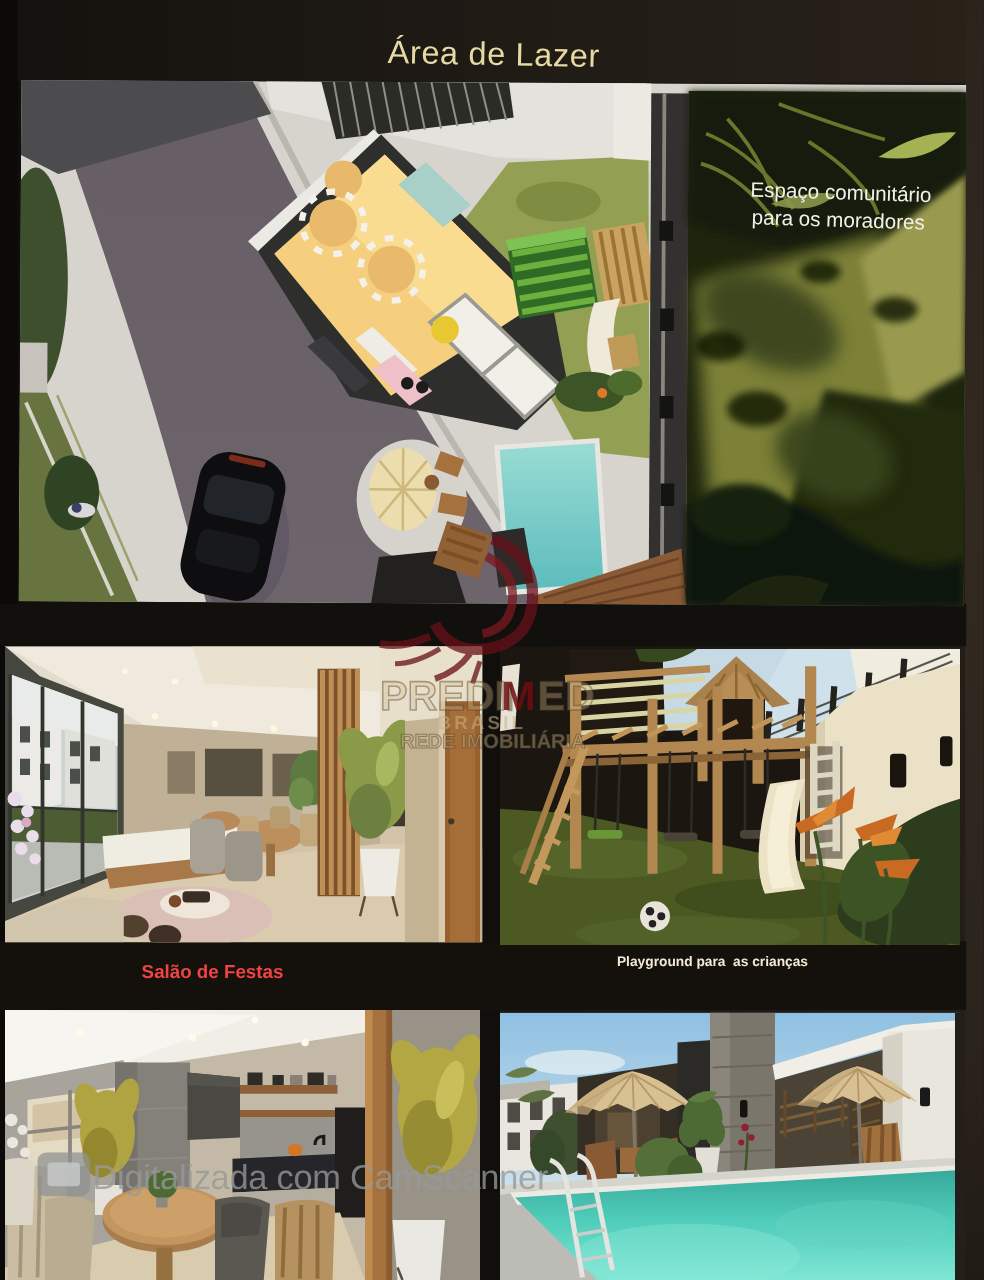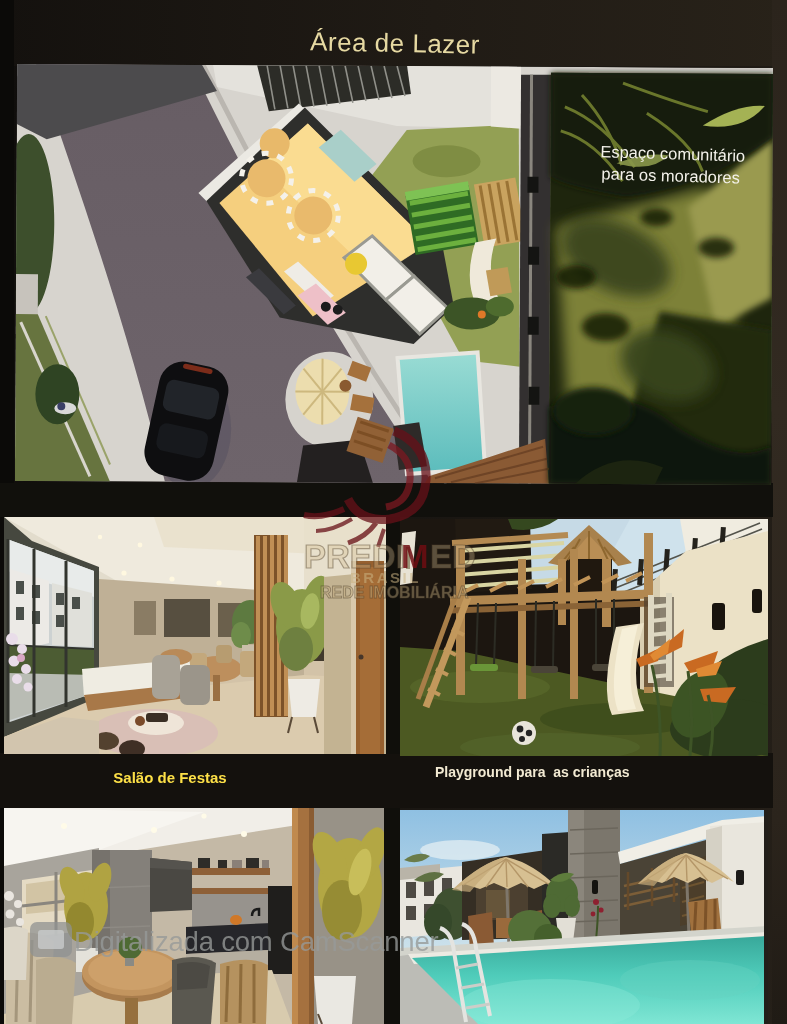--- a/index.html
+++ b/index.html
@@ -538,23 +538,23 @@
 </g>
 
 <g stroke="#3e5426" stroke-width="3" fill="none">
         <path d="M260,237 Q262,190 252,146"></path>
         <path d="M290,237 Q294,196 288,152"></path>
         <path d="M310,237 Q316,206 308,176"></path>
       </g>
 </svg>
 </div>
 
-<div class="abs" style="left:40px;top:769px;width:260px;text-align:center;color:#fde047;font-size:15px;font-weight:bold">Salão de Festas</div>
-
-<div class="abs" style="left:435px;top:764px;width:270px;text-align:left;color:#f2ead2;font-size:14px;font-weight:bold">Playground para&nbsp; as crianças</div>
+<div class="abs" style="left:40px;top:769px;width:260px;text-align:center;color:#ef4444;font-size:15px;font-weight:bold">Salão de Festas</div>
+
+<div class="abs" style="left:435px;top:764px;width:270px;text-align:center;color:#f2ead2;font-size:11px;font-weight:bold">Playground para&nbsp; as crianças</div>
 
 <div class="abs" style="left:4px;top:808px;width:380px;height:216px;overflow:hidden">
 <svg width="380" height="216" viewBox="0 0 380 216" xmlns="http://www.w3.org/2000/svg">
 <rect x="0" y="0" width="380" height="216" fill="#c4b9a6"></rect>
 
 <polygon points="0,0 380,0 380,12 300,16 95,48 0,58" fill="#f1eee8"></polygon>
 <polygon points="0,0 200,4 95,42 0,62" fill="#f7f5f0"></polygon>
 
 <g fill="#fffbe8">
         <circle cx="60" cy="18" r="3"></circle>

